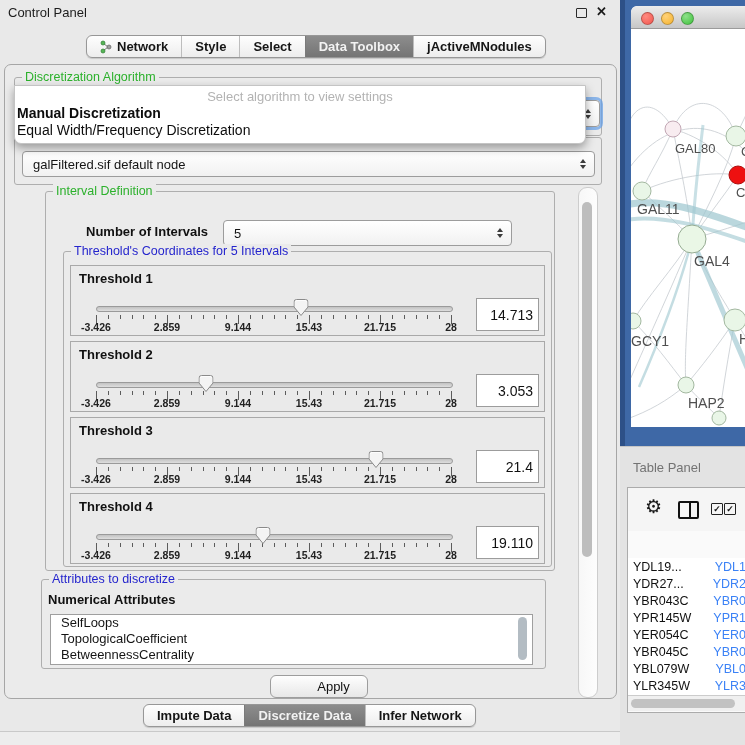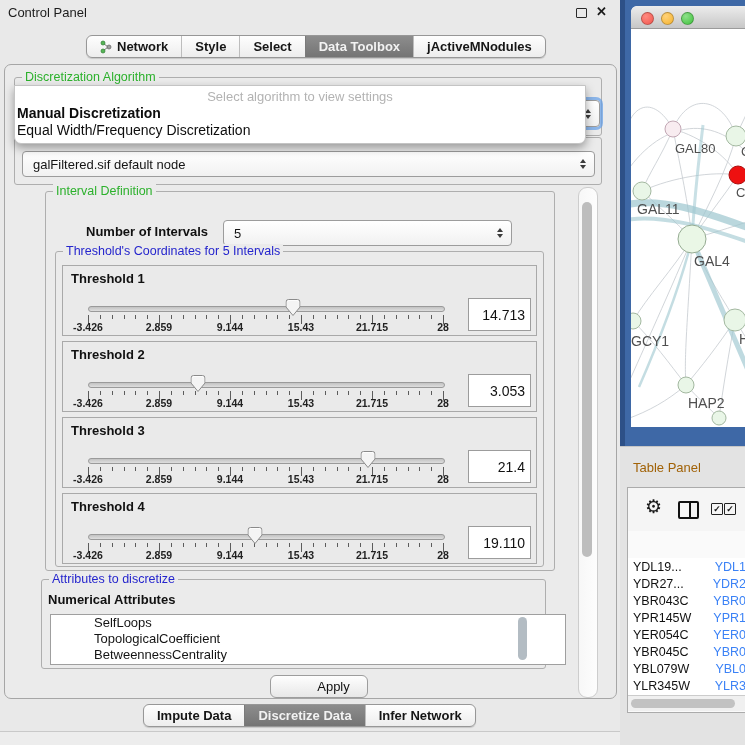--- a/index.html
+++ b/index.html
@@ -48,21 +48,21 @@
   .divline{left:0;top:731px;width:620px;height:1px;background:#c9c9c9;}
   .below-strip{left:0;top:732px;width:620px;height:13px;background:#ededed;}
   
   .right-bg{left:620px;top:446px;width:125px;height:299px;background:#e3e3e3;}
   .blue-frame{left:620px;top:0;width:125px;height:446px;
               background:linear-gradient(90deg,#2d5087 0 5px,#3e68a6 5px);}
   .mac-win{position:absolute;left:11px;top:6px;width:114px;height:421px;background:#fff;border-radius:6px 0 0 0;overflow:hidden;}
   .mac-title{height:22px;background:linear-gradient(#ececec,#c7c7c7);border-bottom:1px solid #9b9b9b;border-radius:6px 0 0 0;position:relative;}
   .light{position:absolute;top:5.5px;width:11px;height:11px;border-radius:50%;border:0.5px solid rgba(0,0,0,.25);}
   .tp-header{left:620px;top:446px;width:125px;height:41px;background:#e3e3e3;border-top:1px solid #c6c6c6;}
-  .tp-header span{position:absolute;left:13px;top:13px;font-size:13px;color:#a16207;}
+  .tp-header span{position:absolute;left:13px;top:13px;font-size:13px;color:#737373;}
   .table-panel{left:627px;top:487px;width:118px;height:224px;border:1px solid #ababab;background:#fafafa;overflow:hidden;}
   .tp-toolbar{position:absolute;left:0;top:0;width:100%;height:43px;background:#f5f5f5;}
   .gear{position:absolute;left:17px;top:9px;font-size:19px;color:#1a1a1a;line-height:1;}
   .colico{position:absolute;left:50px;top:13px;width:17px;height:14px;border:2px solid #111;border-radius:2px;}
   .colico div{position:absolute;left:50%;top:0;width:2px;height:100%;background:#111;}
   .cb{position:absolute;top:15px;width:10px;height:10px;border:1.5px solid #222;border-radius:1px;
       font-size:9px;line-height:10px;text-align:center;color:#111;font-weight:bold;}
   .th-row{position:absolute;left:0;top:43px;width:100%;height:27px;display:flex;}
   .th-cell{box-sizing:border-box;height:100%;display:flex;align-items:center;font-size:13px;color:#111;
            border:1px solid #9fb6c2;background:#ececec;}
@@ -141,21 +141,21 @@
   <div class="group" style="left:40px;top:126px;width:508px;height:378px;">
     <span class="gtitle t-green">Interval Definition</span>
     <div class="abs" style="left:40px;top:32px;font-size:13px;font-weight:bold;color:#111;">Number of Intervals</div>
     <div class="combo" style="left:177px;top:28px;width:267px;height:24px;">
       <span>5</span>
       <span class="arrows">
           <span class="arr-up"></span>
           <span class="arr-dn"></span>
         </span>
     </div>
-    <div class="group" style="left:9px;top:59px;width:487px;height:314px;text-decoration:underline;">
+    <div class="group" style="left:17px;top:59px;width:487px;height:314px;text-decoration:underline;">
       <span class="gtitle t-blue">Threshold's Coordinates for 5 Intervals</span>
       <div id="thr-list" style="position:absolute;left:6px;right:6px;top:13px;">
           <div class="thr-box">
             <div class="thr-label">Threshold 1</div>
             <div class="track"></div>
             <div class="tick" style="left: 25px; top: 49px; height: 9px;"></div>
             <div class="tick" style="left: 36.8333px; top: 49px; height: 4px;"></div>
             <div class="tick" style="left: 48.6667px; top: 49px; height: 4px;"></div>
             <div class="tick" style="left: 60.5px; top: 49px; height: 4px;"></div>
             <div class="tick" style="left: 72.3333px; top: 49px; height: 4px;"></div>
@@ -335,21 +335,21 @@
             </svg>
             <div class="valbox">19.110</div>
           </div>
         </div>
     </div>
   </div>
 
   <div class="group" style="left:36px;top:514px;width:503px;height:88px;">
     <span class="gtitle t-blue">Attributes to discretize</span>
     <div class="abs" style="left:6px;top:12px;font-size:13px;font-weight:bold;color:#111;">Numerical Attributes</div>
-    <div class="abs" style="left:8px;top:34px;width:481px;height:49px;background:#fff;border:1px solid #9f9f9f;overflow:hidden;padding-left:33px;" id="attr-list">
+    <div class="abs" style="left:8px;top:34px;width:481px;height:49px;background:#fff;border:1px solid #9f9f9f;overflow:hidden;" id="attr-list">
         <div class="attr-item">SelfLoops</div>
         <div class="attr-item">TopologicalCoefficient</div>
         <div class="attr-item">BetweennessCentrality</div>
       </div>
     <div class="abs" style="left:476px;top:37px;width:9px;height:43px;background:#b3bcc3;border-radius:5px;"></div>
   </div>
 
   <div class="abs vtrack">
     <div class="vthumb"></div>
   </div>

